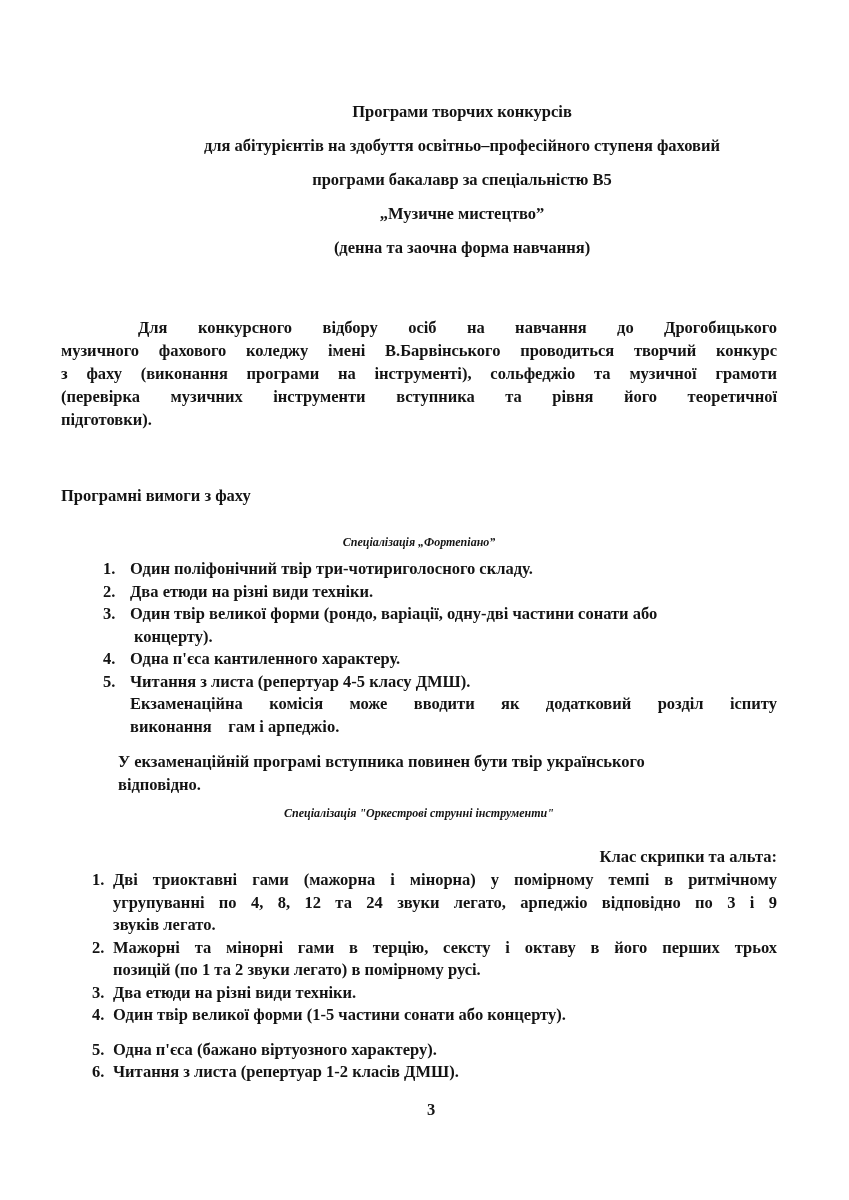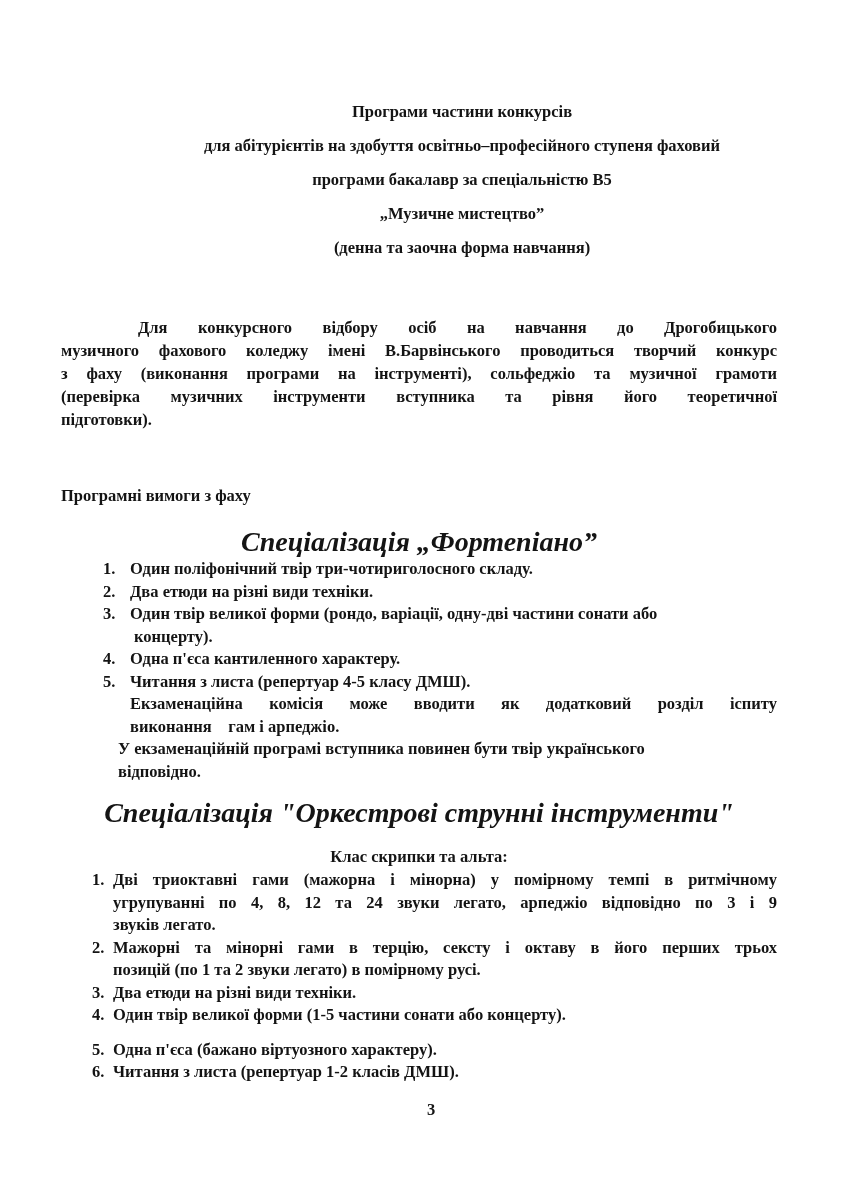--- a/index.html
+++ b/index.html
@@ -35,57 +35,57 @@
   
   .j { text-align: justify; text-align-last: justify; }
 
   .sec-heading {
     top: 485px; left: 61px; width: 716px;
     text-align: left; font-weight: bold; line-height: 22px;
   }
   .spec-heading {
     left: 61px; width: 716px;
     text-align: center; font-weight: bold; font-style: italic;
-    font-size: 28px; line-height: 26px;
+    font-size: 12px; line-height: 26px;
   }
   .spec-piano { top: 529px; }
   .spec-strings { top: 800px; }
   .sub-heading {
     top: 846px; left: 61px; width: 716px;
-    text-align: center; font-weight: bold; line-height: 22px;
+    text-align: right; font-weight: bold; line-height: 22px;
   }
 
   .list-block { left: 61px; width: 716px; line-height: 22.5px; }
   .piano-block { top: 558px; }
   .violin-block { top: 869px; }
 
   .li { position: relative; }
   .piano-block .li { padding-left: 69px; }
   .piano-block .li .num { position: absolute; left: 42px; top: 0; }
   .violin-block .li { padding-left: 52px; }
   .violin-block .li .num { position: absolute; left: 31px; top: 0; }
   .violin-block .li.gap-before { margin-top: 12px; }
 
   .cont { padding-left: 4px; }        
   .note1 { padding-left: 69px; }
-  .note2 { padding-left: 57px; }
+  .note2 { padding-left: 57px; margin-top: 13px; }
   .pre { white-space: pre-wrap; }
 
   .page-number {
     top: 1099px; left: 61px; width: 740px;
     text-align: center; line-height: 22px;
   }
 </style>
 </head>
 <body>
 
 <div class="page">
 
   <div class="abs title-block">
-    <div>Програми частини конкурсів</div>
+    <div>Програми творчих конкурсів</div>
     <div>для абітурієнтів на здобуття освітньо–професійного ступеня фаховий</div>
     <div>програми бакалавр за спеціальністю В5</div>
     <div>„Музичне мистецтво”</div>
     <div>(денна та заочна форма навчання)</div>
   </div>
 
   <div class="abs intro">
     <div class="line first j">Для конкурсного відбору осіб на навчання до Дрогобицького</div>
     <div class="line j">музичного фахового коледжу імені В.Барвінського проводиться творчий конкурс</div>
     <div class="line j">з фаху (виконання програми на інструменті), сольфеджіо та музичної грамоти</div>

